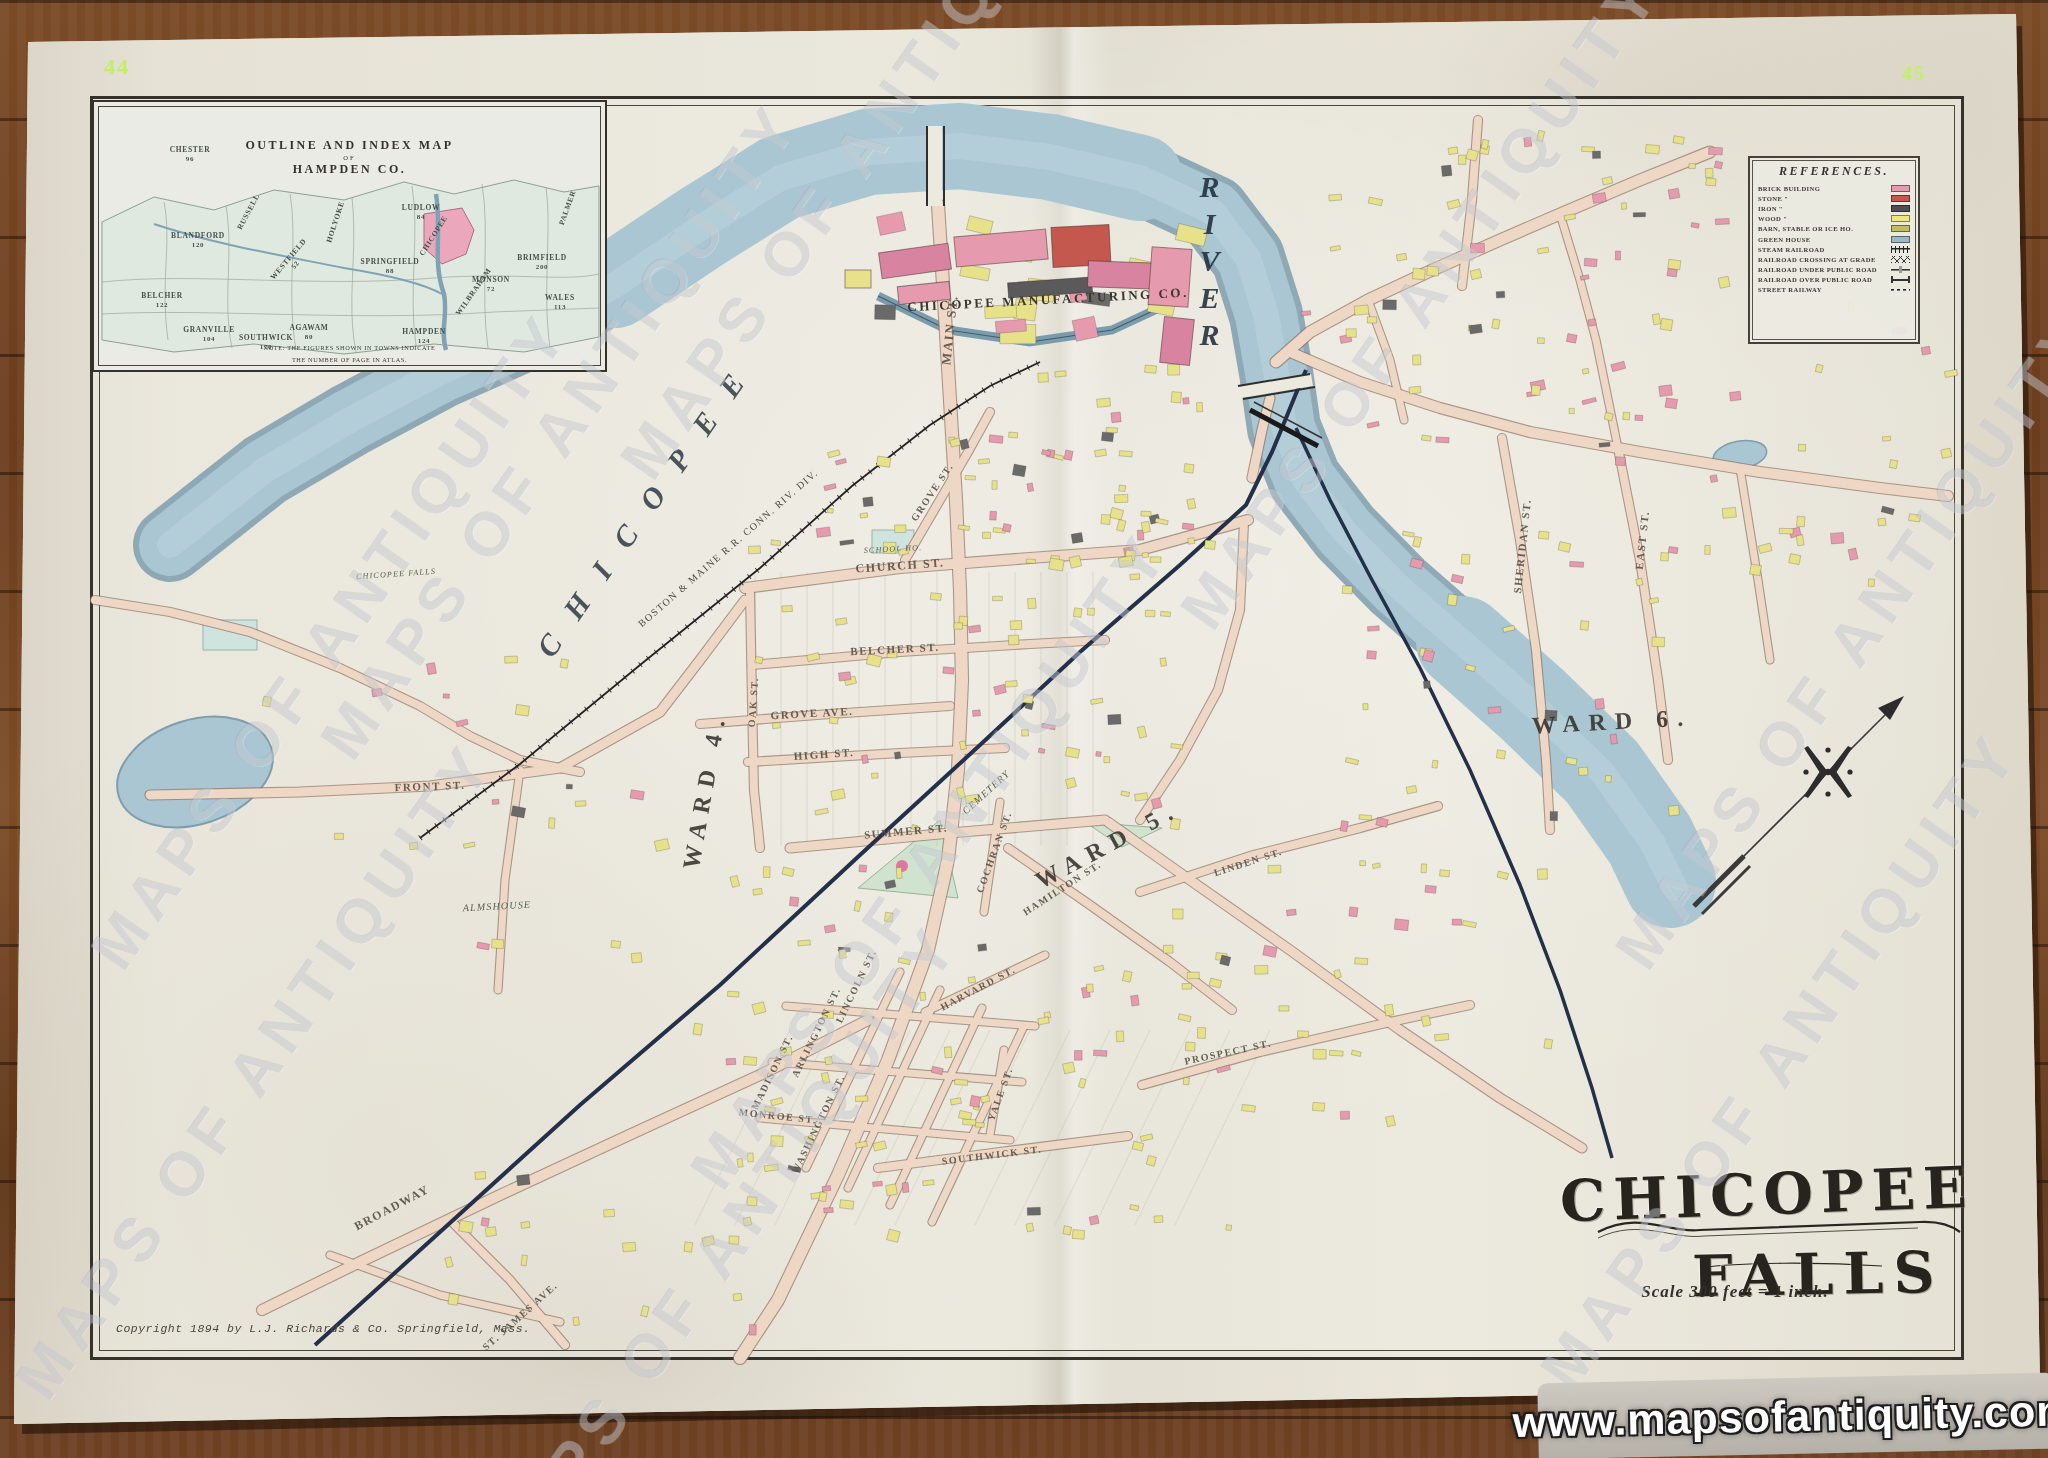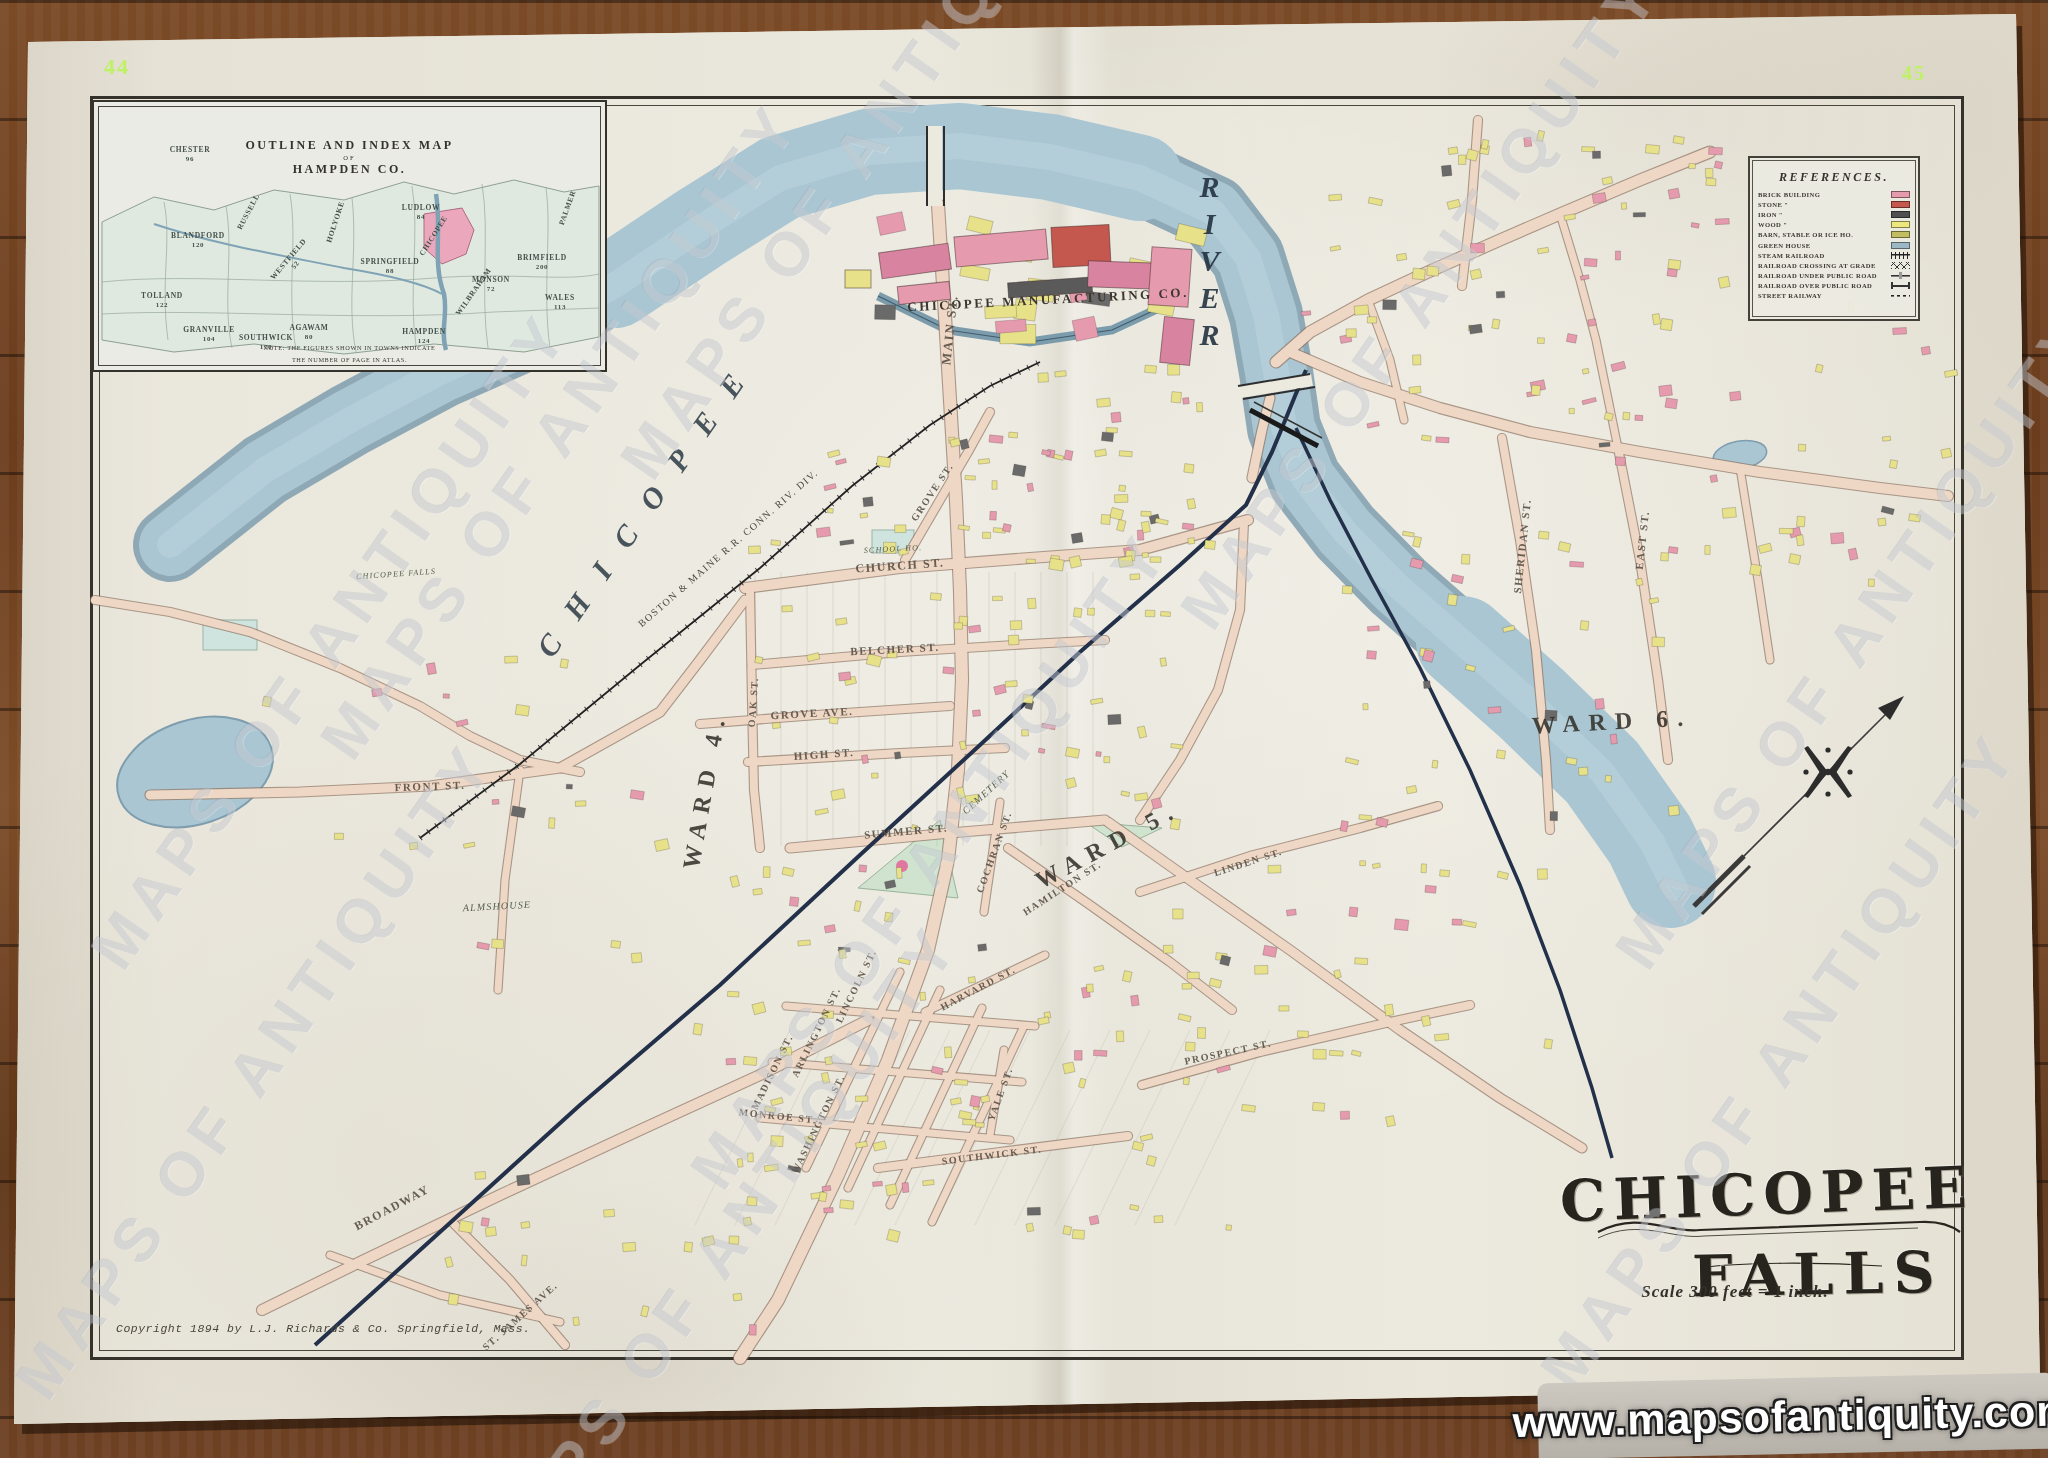--- a/index.html
+++ b/index.html
@@ -52,22 +52,22 @@
     background:#e9ebe4;border:2.5px solid #35322c;box-sizing:border-box;}
   .inset-inner{position:absolute;inset:4px;border:1px solid #4a463e;}
   .inset-title1,.inset-title3{position:absolute;width:100%;text-align:center;font-weight:bold;
     letter-spacing:2.5px;font-size:12px;color:#35322c;}
   .inset-title2{position:absolute;width:100%;text-align:center;font-size:6.5px;letter-spacing:2px;color:#35322c;}
   .inset-note{position:absolute;width:100%;text-align:center;font-size:6.3px;letter-spacing:.6px;color:#3f3c35;}
   .town-label{position:absolute;text-align:center;font-size:7.5px;font-weight:bold;letter-spacing:.7px;
     color:#44504a;line-height:1.15;}
   .town-page{display:block;font-size:7px;font-weight:bold;}
   
-  .refs{position:absolute;left:1748px;top:156px;width:172px;height:165px;
-    background:rgba(236,234,226,.92);border:2px solid #44413a;box-sizing:border-box;padding:12px 8px 4px;}
+  .refs{position:absolute;left:1748px;top:156px;width:172px;height:188px;
+    background:rgba(236,234,226,.92);border:2px solid #44413a;box-sizing:border-box;padding:6px 8px 4px;}
   .refs-inner{position:absolute;inset:2px;border:1px solid #57534a;pointer-events:none;}
   .refs-title{text-align:center;font-size:12px;font-style:italic;font-weight:bold;letter-spacing:2.5px;
     color:#35322c;margin:0 0 4px;}
   .ref-row{display:flex;align-items:center;justify-content:space-between;height:10.2px;}
   .ref-label{font-size:6.6px;letter-spacing:.4px;color:#3d3a33;font-weight:bold;}
   .swatch{width:19px;height:7px;border:0.5px solid rgba(0,0,0,.45);box-sizing:border-box;flex:0 0 auto;}
   .sym-rail{border:none;background:linear-gradient(#222,#222) 50% 50%/100% 1.5px no-repeat,
     repeating-linear-gradient(90deg,#222 0 1px,transparent 1px 4px);}
   .sym-cross{border:none;background:repeating-linear-gradient(45deg,#333 0 1px,transparent 1px 5px),
     repeating-linear-gradient(-45deg,#333 0 1px,transparent 1px 5px);}
@@ -780,21 +780,21 @@
           <span>CHESTER</span>
           <span class="town-page">96</span>
         </span>
 
         <span class="town-label" style="left: 104px; top: 138px; transform: translate(-50%, -50%) rotate(0deg); position: absolute;">
           <span>BLANDFORD</span>
           <span class="town-page">120</span>
         </span>
 
         <span class="town-label" style="left: 68px; top: 198px; transform: translate(-50%, -50%) rotate(0deg); position: absolute;">
-          <span>TOLLAND</span>
+          <span>BELCHER</span>
           <span class="town-page">122</span>
         </span>
 
         <span class="town-label" style="left: 115px; top: 232px; transform: translate(-50%, -50%) rotate(0deg); position: absolute;">
           <span>GRANVILLE</span>
           <span class="town-page">104</span>
         </span>
 
         <span class="town-label" style="left: 155px; top: 110px; transform: translate(-50%, -50%) rotate(-62deg); position: absolute;">
           <span>RUSSELL</span>

